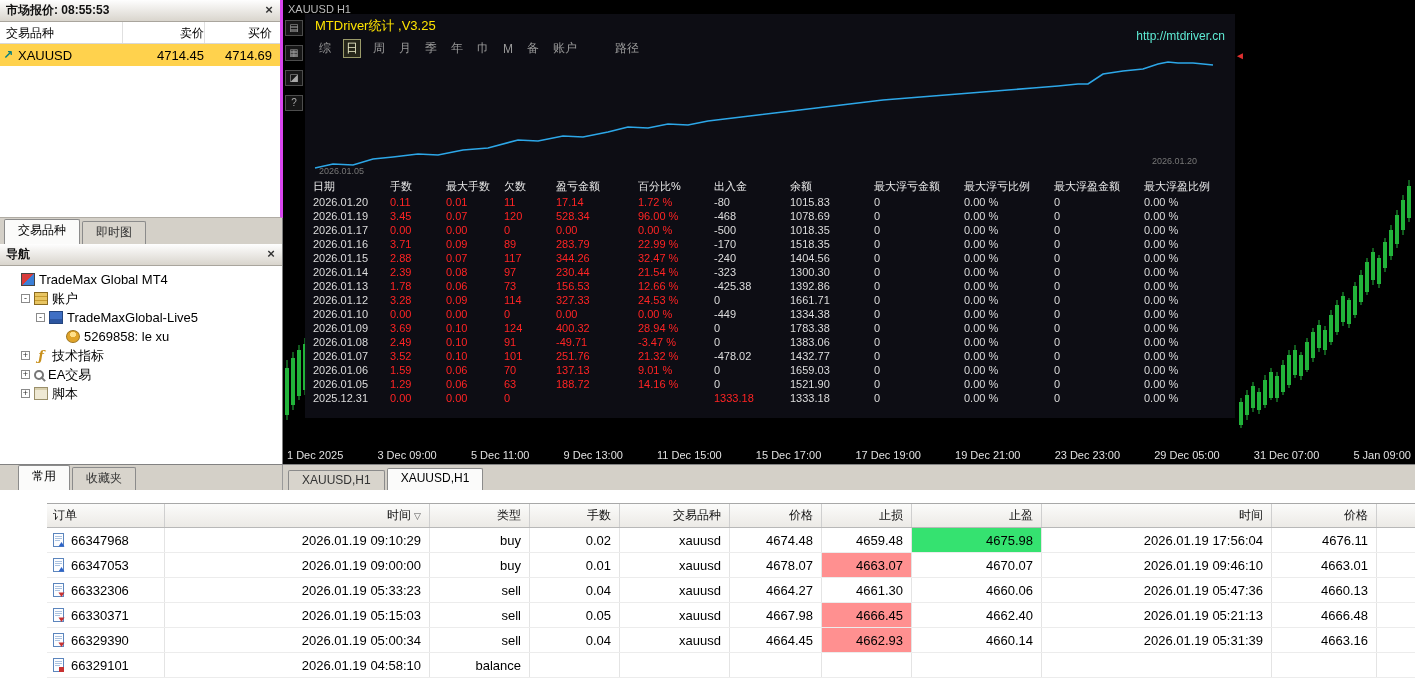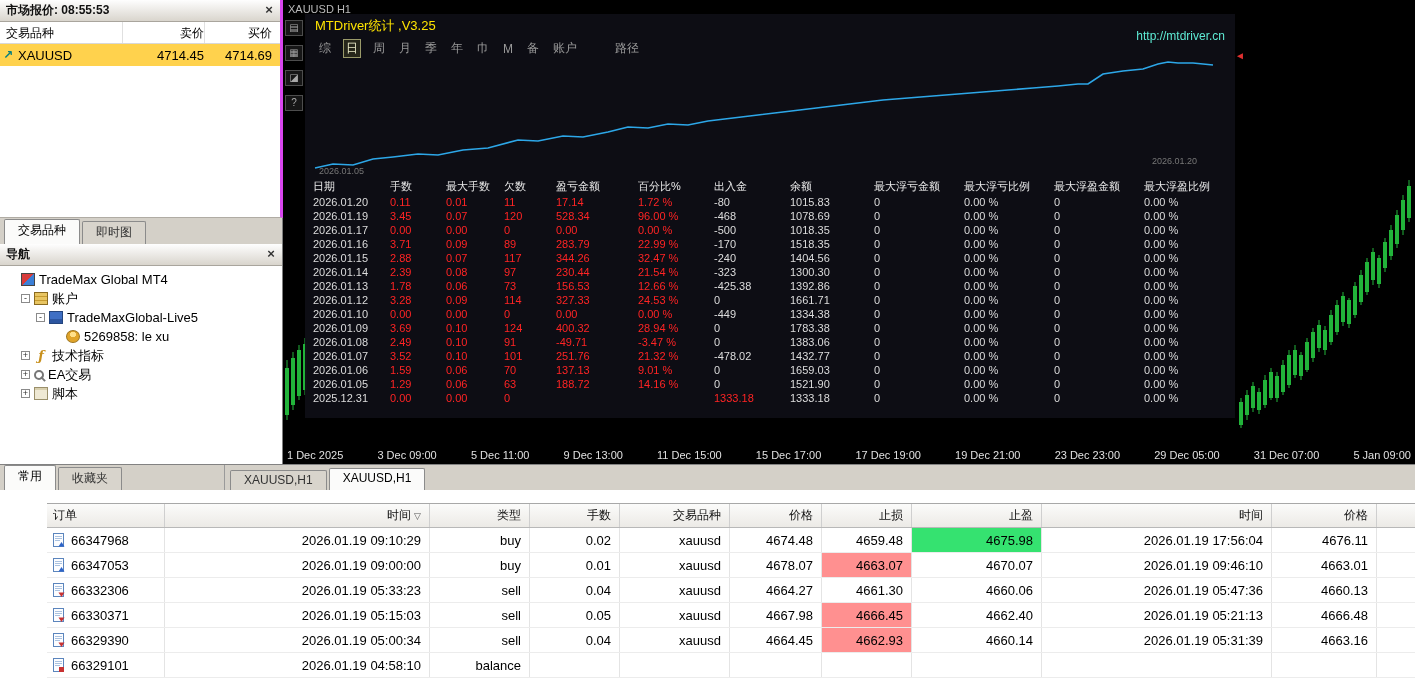--- a/index.html
+++ b/index.html
@@ -34,21 +34,21 @@
   .icon-accounts-icon { background:repeating-linear-gradient(#e8c562 0 3px,#c79b2f 3px 4px); border:1px solid #8a6a1f; }
   .icon-server-icon { background:#3f6fc4; border:1px solid #24457e; box-shadow:inset 0 -4px 0 #2c55a0; }
   .icon-account-user-icon { background:radial-gradient(circle at 50% 32%,#ffe08a 0 30%,#e0a42a 31% 100%); border-radius:50%; border:1px solid #9c731c; }
   .icon-indicator-icon { color:#c8901c; font-style:italic; font-weight:bold; font-size:13px; line-height:13px; font-family:"DejaVu Serif",serif; }
   .icon-ea-icon { border:2px solid #777; border-radius:50%; width:10px; height:10px; margin-top:1px; }
   .icon-ea-icon::after { content:""; position:absolute; width:6px; height:2px; background:#777; transform:rotate(45deg); right:-4px; bottom:-2px; }
   .icon-script-icon { background:#efe9d4; border:1px solid #9a8f6a; box-shadow:inset 0 2px 0 #d8cfae; }
 
   
   #tabs-strip { position:absolute; left:0; top:464px; width:1415px; height:26px; background:#d4d0c8; border-top:1px solid #828282; display:flex; }
-  #nav-tabs { width:225px; display:flex; align-items:flex-end; padding-left:4px; gap:2px; border-right:1px solid #9a9a9a; }
+  #nav-tabs { width:283px; display:flex; align-items:flex-end; padding-left:18px; gap:2px; border-right:1px solid #9a9a9a; }
   #chart-tabs { flex:1; display:flex; align-items:flex-end; padding-left:5px; gap:2px; }
 
   
   #chart { position:absolute; left:283px; top:0; width:1132px; height:464px; background:#000; overflow:hidden; }
   #chart-symbol { position:absolute; left:5px; top:3px; color:#b9b9b9; font-size:11px; z-index:3; }
   #chart-side-buttons { position:absolute; left:2px; top:20px; z-index:5; display:flex; flex-direction:column; gap:9px; }
   .side-btn { width:18px; height:16px; background:#161616; border:1px solid #4d4d4d; color:#a8a8a8; font-size:10px; line-height:14px; text-align:center; }
   #candles { position:absolute; left:0; top:0; }
   #price-marker { position:absolute; left:952px; top:50px; color:#e03030; font-size:10px; z-index:3; }
   #time-axis { position:absolute; left:0; bottom:0; width:100%; height:16px; display:flex; justify-content:space-between; padding:0 4px; color:#e0e0e0; font-size:11px; line-height:15px; background:#000; z-index:6; white-space:nowrap; }

